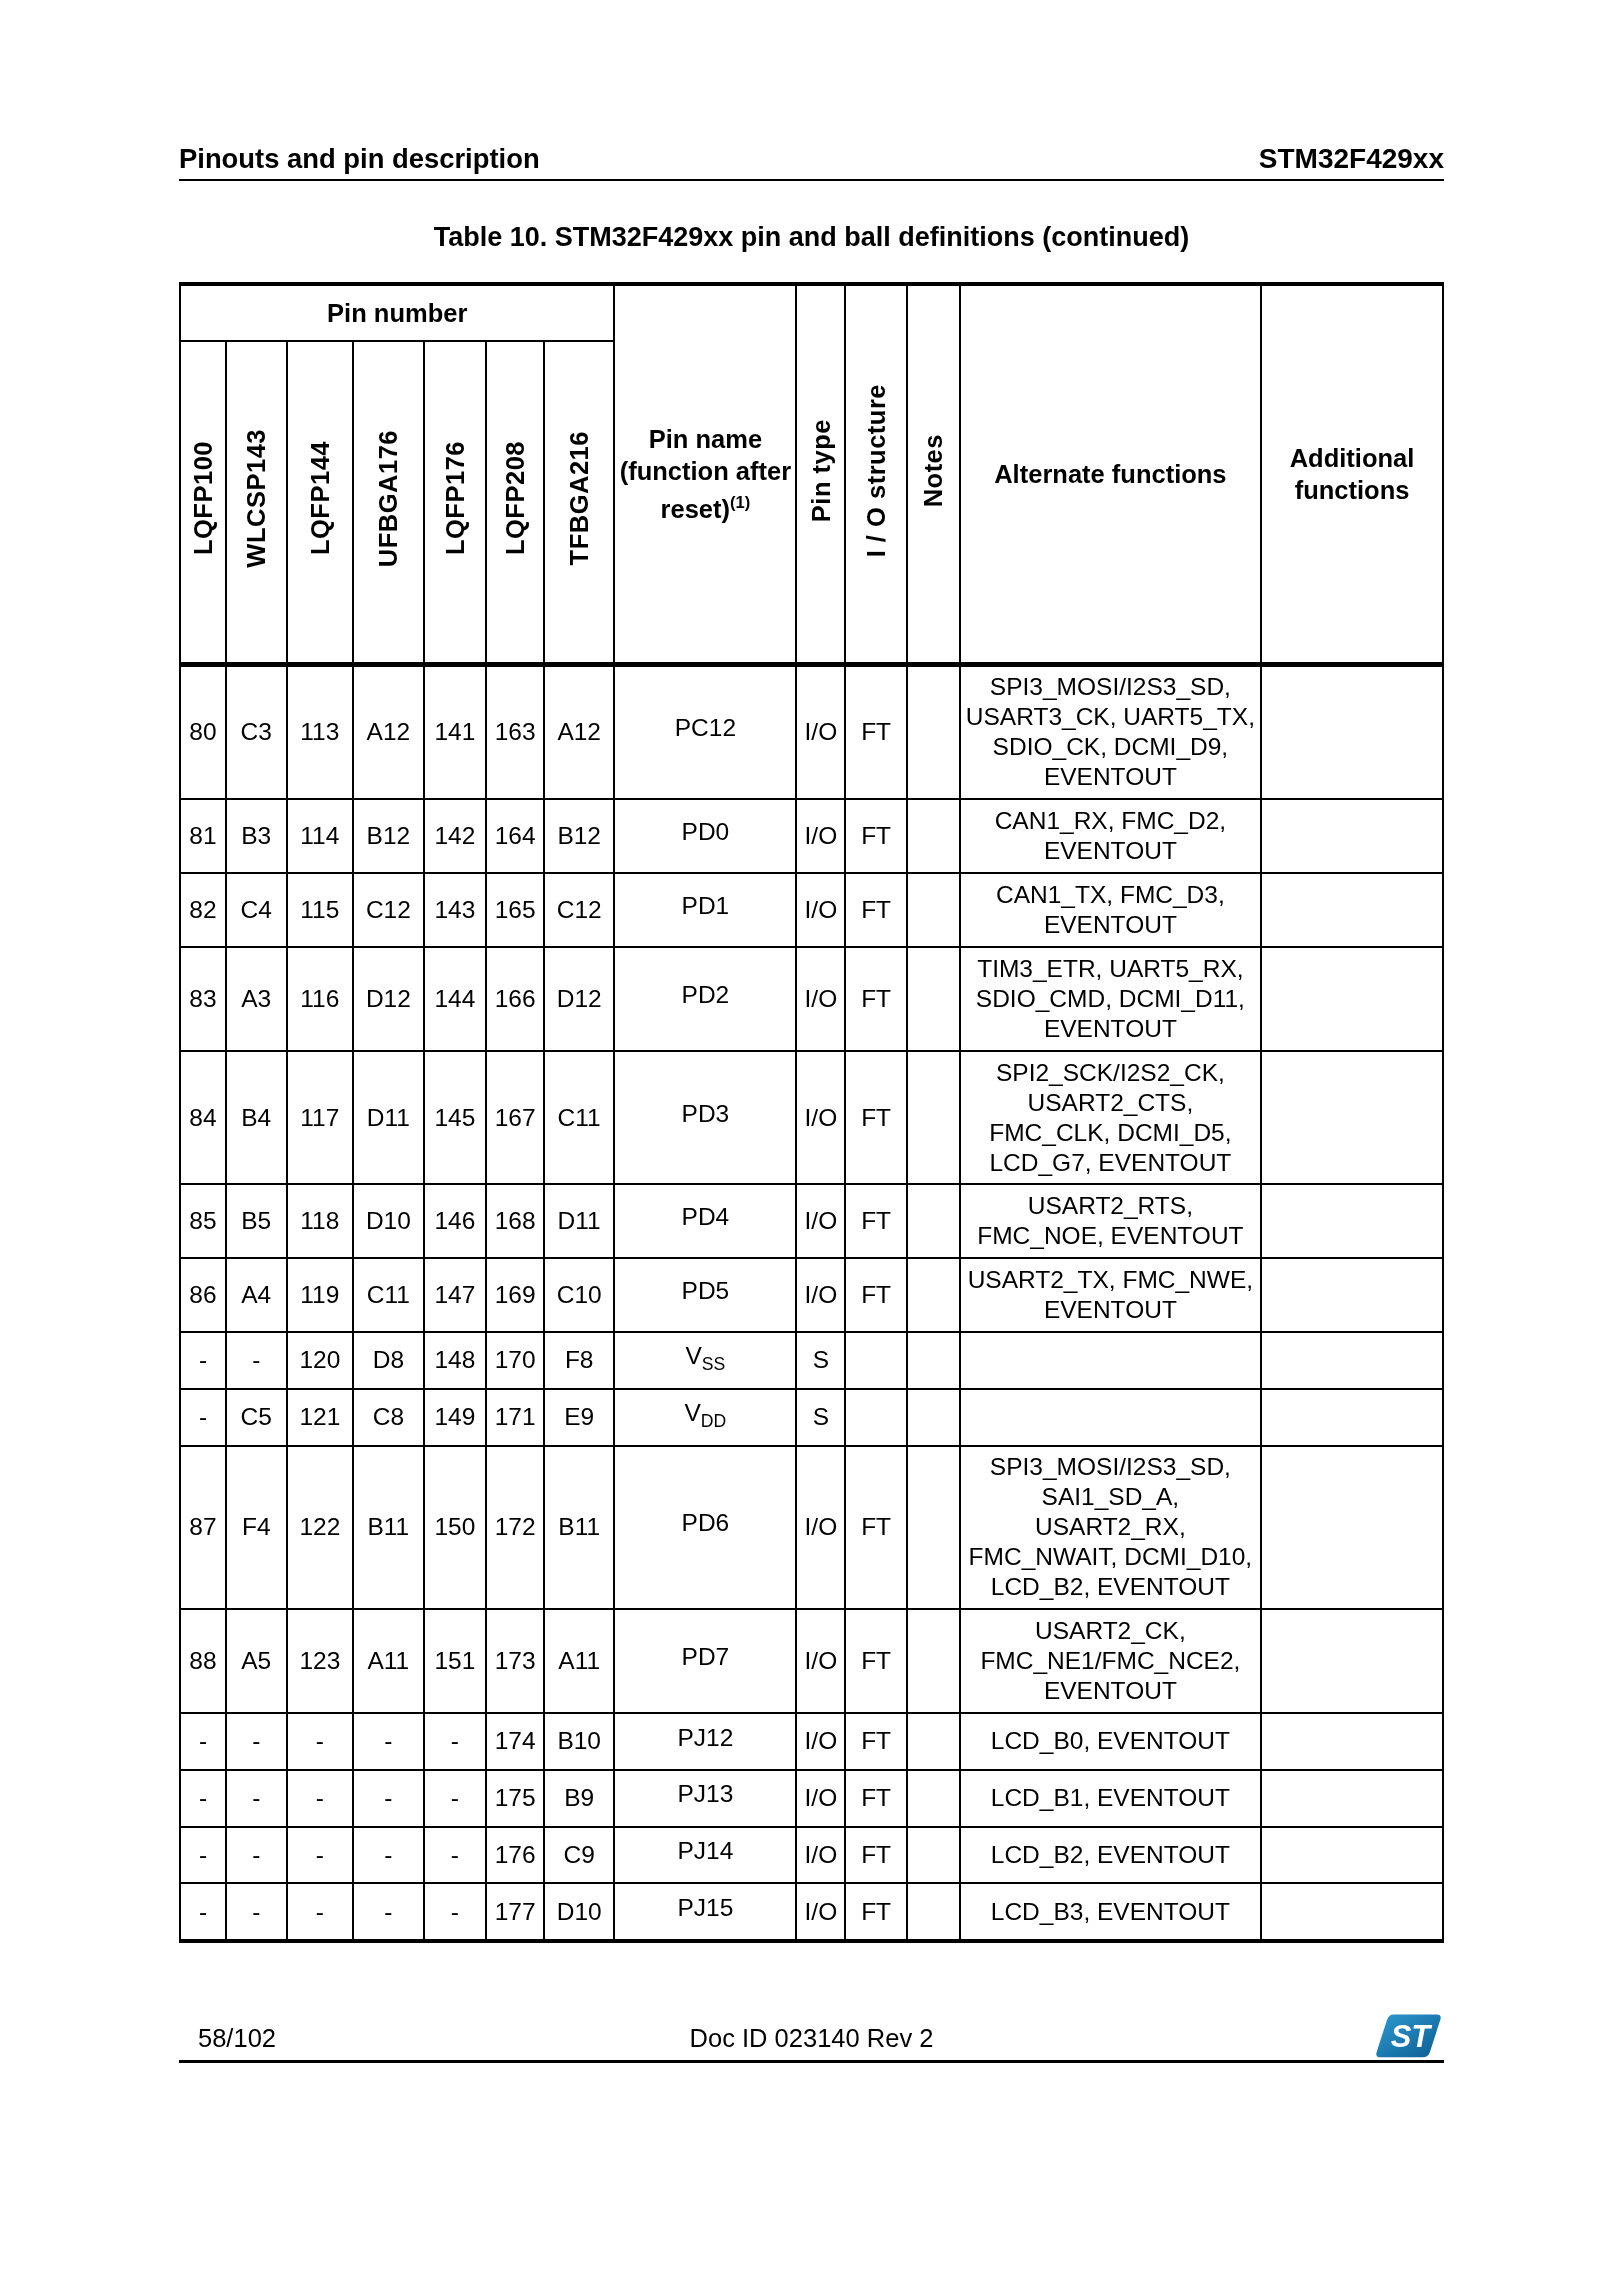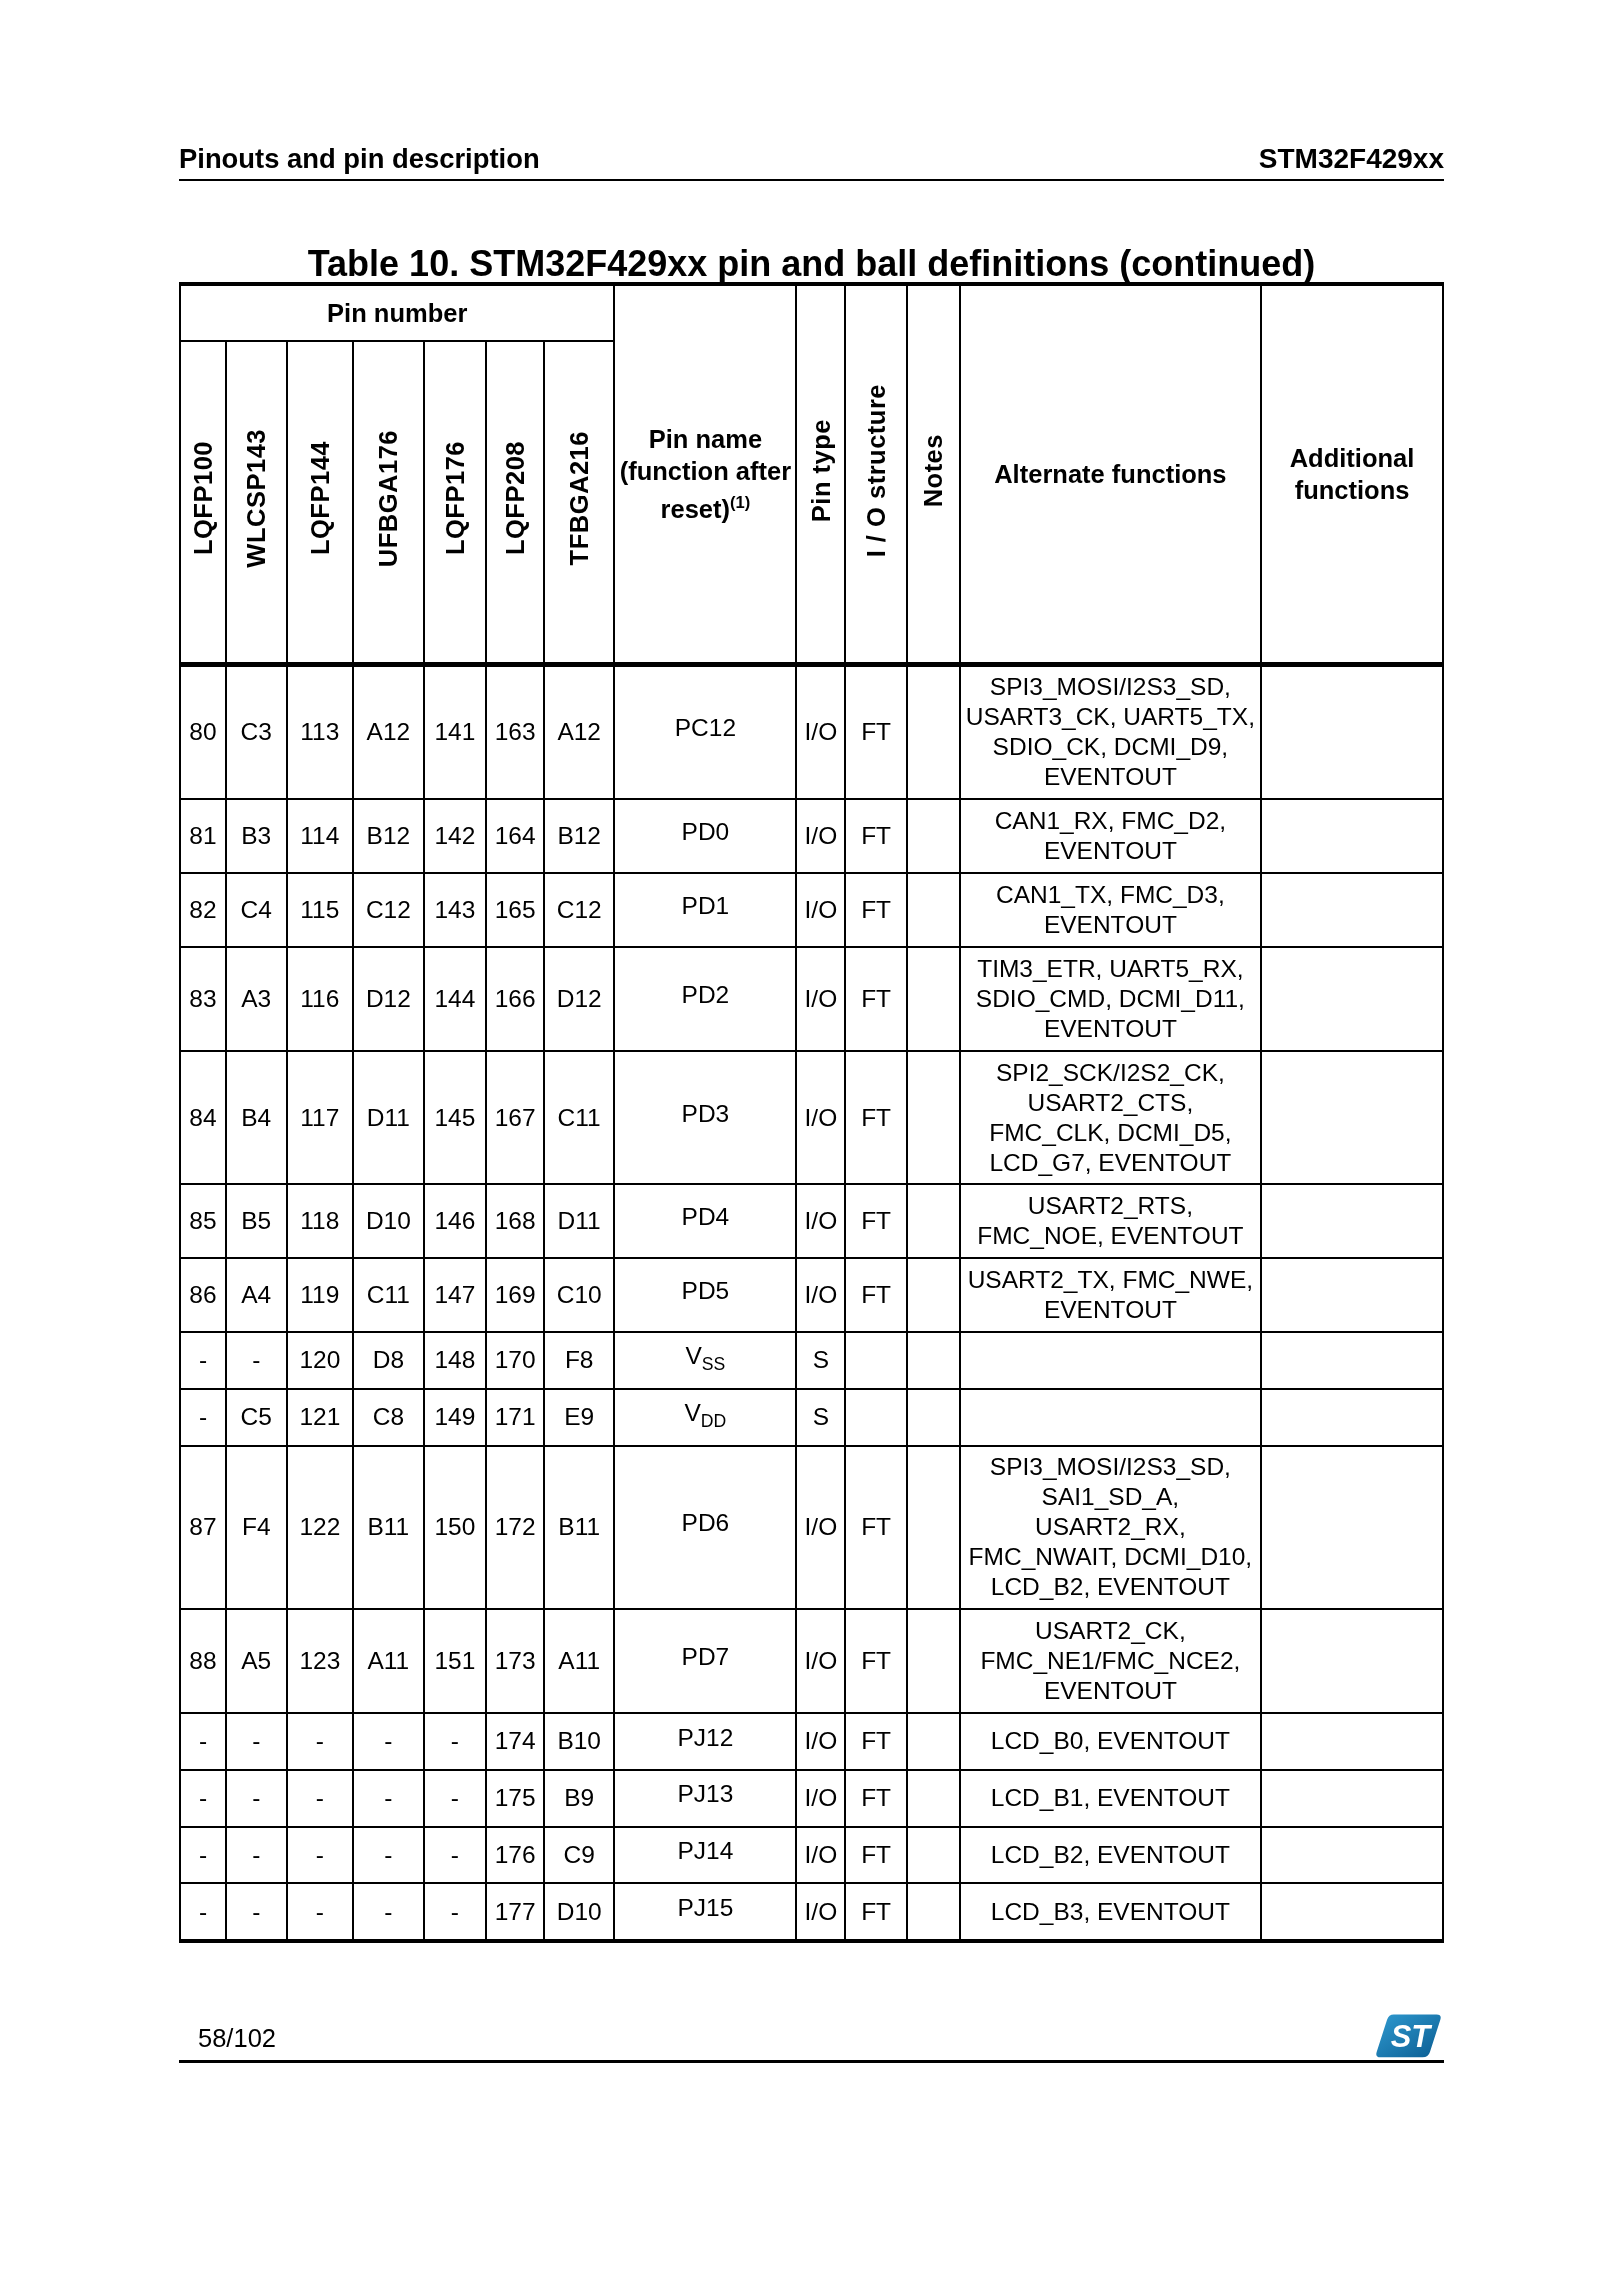--- a/index.html
+++ b/index.html
@@ -15,22 +15,22 @@
   .running-header {
     top: 143px;
     display: flex; justify-content: space-between; align-items: flex-end;
     border-bottom: 2.9px solid #000; padding-bottom: 4px;
   }
   .running-header .left  { font-size: 27.4px; font-weight: bold; }
   .running-header .right { font-size: 28px; font-weight: bold; }
 
   
   .table-title {
-    top: 243px; text-align: center;
-    font-size: 36px; font-weight: bold;
+    top: 222px; text-align: center;
+    font-size: 27px; font-weight: bold;
   }
 
   
   .pin-table-wrap { top: 282px; }
   table.pin-table {
     width: 100%; border-collapse: collapse; table-layout: fixed;
     border: 2px solid #000; border-top: 4.9px solid #000; border-bottom: 4.9px solid #000; padding-left: 47px;
   }
   .pin-table th, .pin-table td {
     border: 2px solid #000;
@@ -380,20 +380,21 @@
     <td></td>
     <td class="alt-cell">LCD_B3, EVENTOUT</td>
     <td></td>
   </tr>
 </tbody>
   </table>
 </div>
 
 <div class="content footer">
   <span class="page-num">58/102</span>
+  <span class="doc-id">Doc ID 023140 Rev 2</span>
   <svg class="logo" viewBox="0 0 100 70" xmlns="http://www.w3.org/2000/svg">
     <defs>
       <linearGradient id="stg" x1="0" y1="0" x2="1" y2="1">
         <stop offset="0" stop-color="#2f9ad0"></stop>
         <stop offset="1" stop-color="#0b5d92"></stop>
       </linearGradient>
     </defs>
     <path d="M 28 2 L 92 2 Q 100 2 97.5 10 L 82 58 Q 79.5 66 71 66 L 8 66 Q 0 66 2.5 58 L 18 10 Q 20.5 2 28 2 Z" fill="url(#stg)"></path>
     <text x="53" y="51" font-size="46" font-weight="bold" font-style="italic" text-anchor="middle" fill="#ffffff" font-family="Liberation Sans, sans-serif">ST</text>
   </svg>

